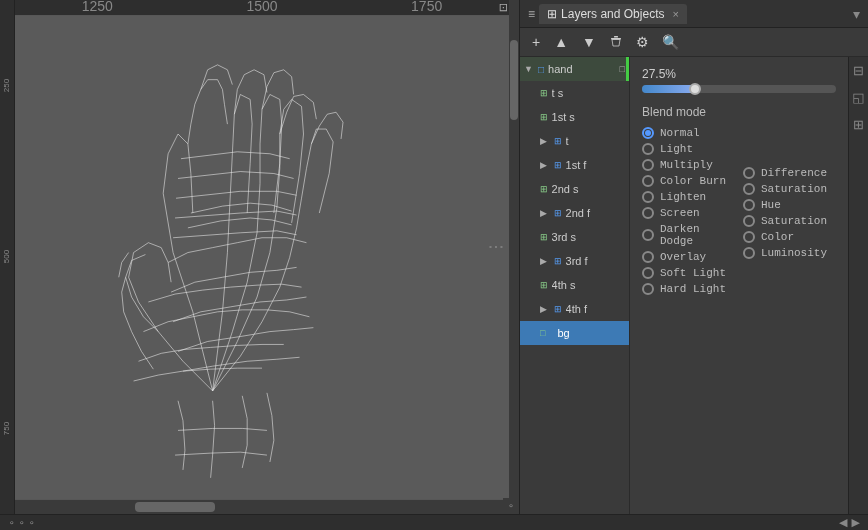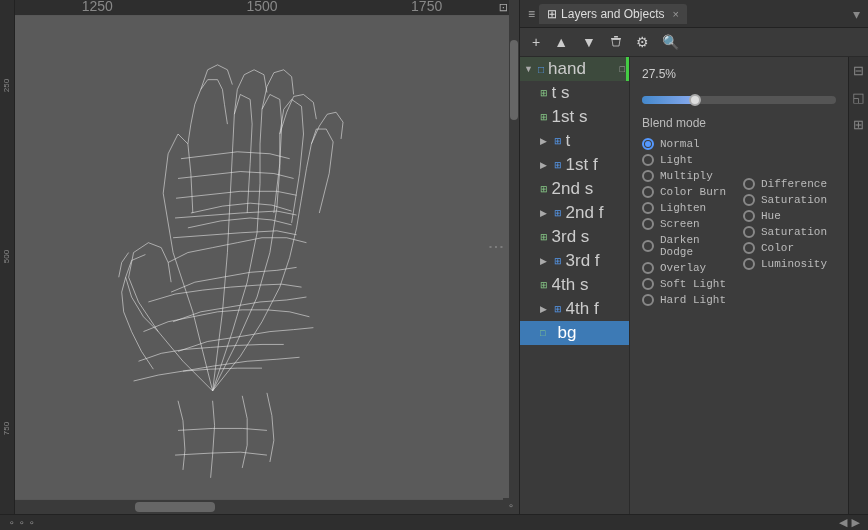--- a/index.html
+++ b/index.html
@@ -199,21 +199,21 @@
       font-size: 9px;
       width: 10px;
     }
     .layer-icon {
       font-size: 10px;
       color: #88cc88;
       flex-shrink: 0;
     }
     .layer-icon-blue { color: #5599ee; }
     .layer-name {
-      font-size: 17px;
+      font-size: 11px;
       color: #ccc;
       flex: 1;
       overflow: hidden;
       text-overflow: ellipsis;
     }
     .layer-color-bar {
       position: absolute;
       right: 0; top: 0; bottom: 0;
       width: 3px;
       background: #44cc44;
@@ -229,21 +229,21 @@
 
     .opacity-section { margin-bottom: 12px; }
     .section-label {
       font-size: 12px;
       color: #bbb;
       margin-bottom: 6px;
     }
     .opacity-value {
       font-size: 12px;
       color: #ccc;
-      margin-bottom: 15px;
+      margin-bottom: 4px;
     }
     .opacity-slider {
       width: 100%;
       height: 8px;
       background: #555;
       border-radius: 4px;
       position: relative;
       cursor: pointer;
     }
     .opacity-slider-fill {

